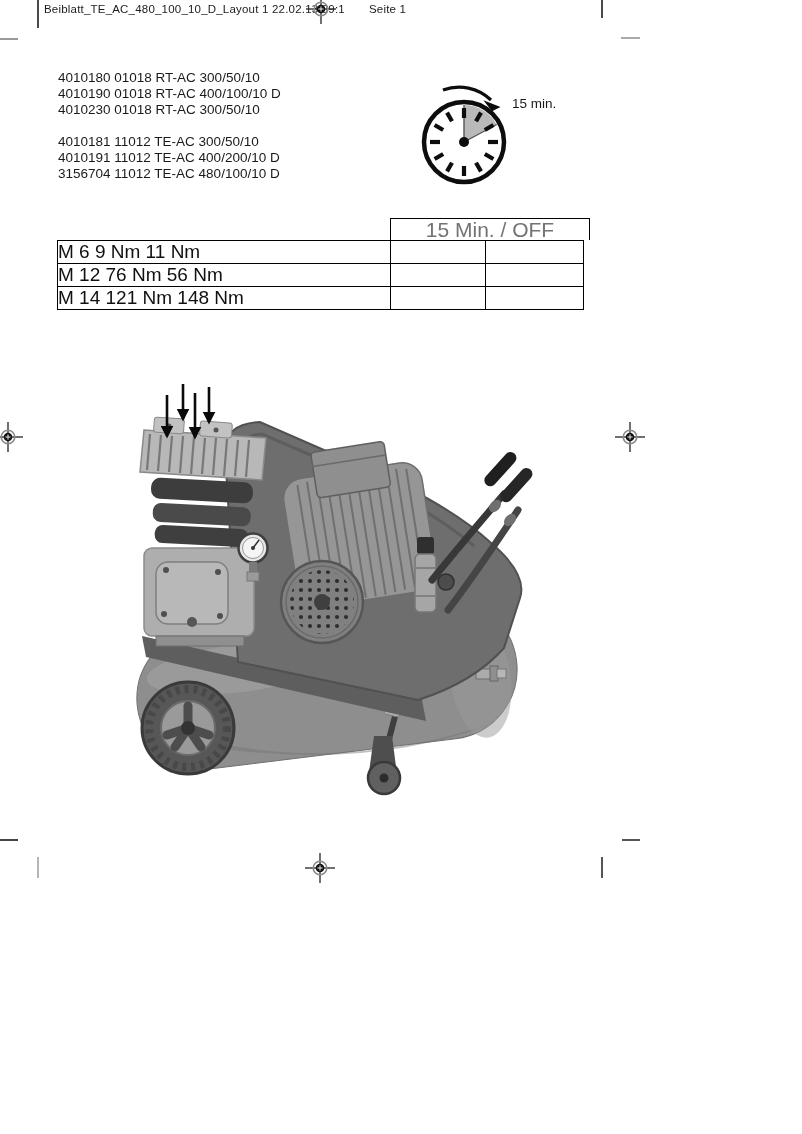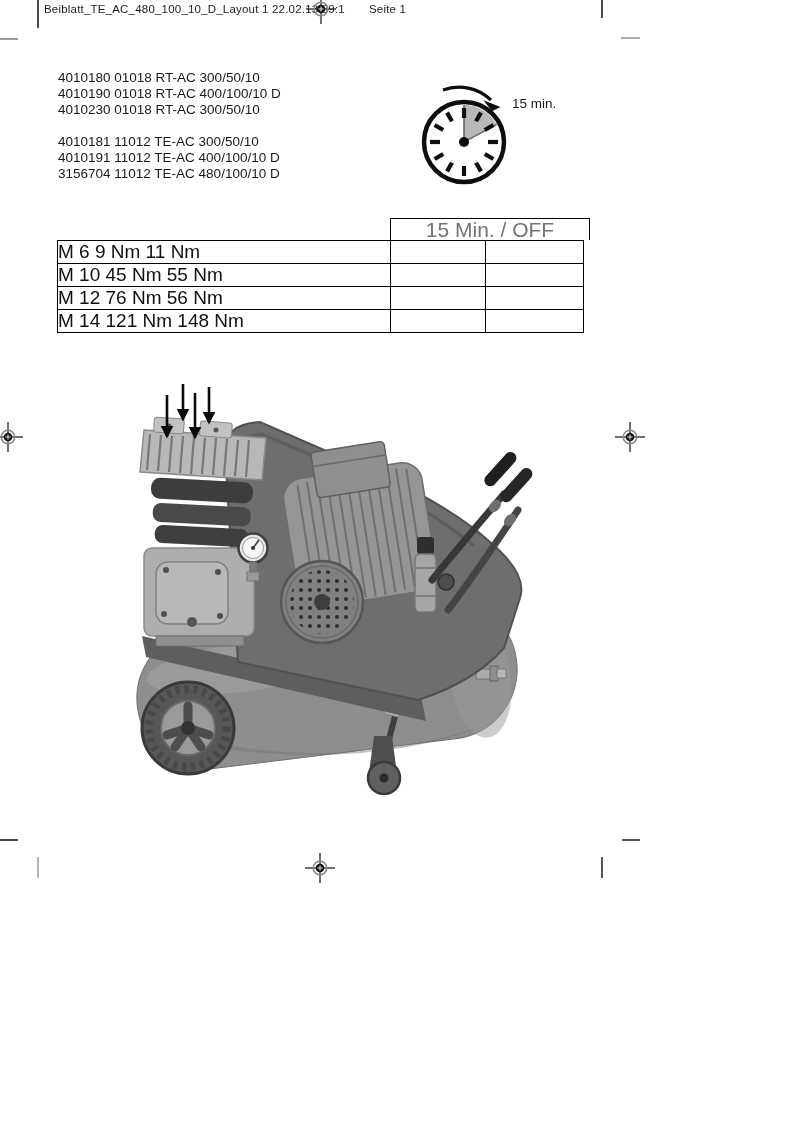--- a/index.html
+++ b/index.html
@@ -98,21 +98,21 @@
     <circle r="4.3" fill="#111"></circle>
     <line x1="-2.6" y1="0" x2="2.6" y2="0" stroke="#fff" stroke-width="0.9"></line>
     <line x1="0" y1="-2.6" x2="0" y2="2.6" stroke="#fff" stroke-width="0.9"></line>
   </svg>
 
   <div class="codes">
     <div>4010180 01018 RT-AC 300/50/10</div>
     <div>4010190 01018 RT-AC 400/100/10 D</div>
     <div>4010230 01018 RT-AC 300/50/10</div>
     <div class="grp2">4010181 11012 TE-AC 300/50/10</div>
-    <div>4010191 11012 TE-AC 400/100/10 D</div>
+    <div>4010191 11012 TE-AC 400/200/10 D</div>
     <div>3156704 11012 TE-AC 480/100/10 D</div>
   </div>
 
   <svg class="abs" style="left:405px;top:80px;" width="150" height="120" viewBox="0 0 150 120">
 
     <path d="M 59 62 L 59 25 A 37 37 0 0 1 91.7 44.5 Z" fill="#b9b9b9"></path>
 
     <line x1="59" y1="62" x2="59" y2="25" stroke="#555" stroke-width="1.4"></line>
     <line x1="59" y1="62" x2="91.7" y2="44.5" stroke="#555" stroke-width="1.4"></line>
 
@@ -138,25 +138,20 @@
     <path d="M 38 10 A 46 46 0 0 1 86 20" fill="none" stroke="#0d0d0d" stroke-width="3.2"></path>
     <polygon points="95,28 79,19 86,31" fill="#0d0d0d" transform="rotate(-8 88 24)"></polygon>
   </svg>
   <div class="timer-label">15 min.</div>
 
   <div class="tbl-header-box">15 Min. / OFF</div>
   <table class="torque">
     <tbody>
     <tr>
       <td class="c-label">M 6 9 Nm 11 Nm</td>
-      <td class="c-mid"></td>
-      <td class="c-right"></td>
-    </tr>
-    <tr>
-      <td class="c-label">M 10 45 Nm 55 Nm</td>
       <td class="c-mid"></td>
       <td class="c-right"></td>
     </tr>
     <tr>
       <td class="c-label">M 12 76 Nm 56 Nm</td>
       <td class="c-mid"></td>
       <td class="c-right"></td>
     </tr>
     <tr>
       <td class="c-label">M 14 121 Nm 148 Nm</td>

